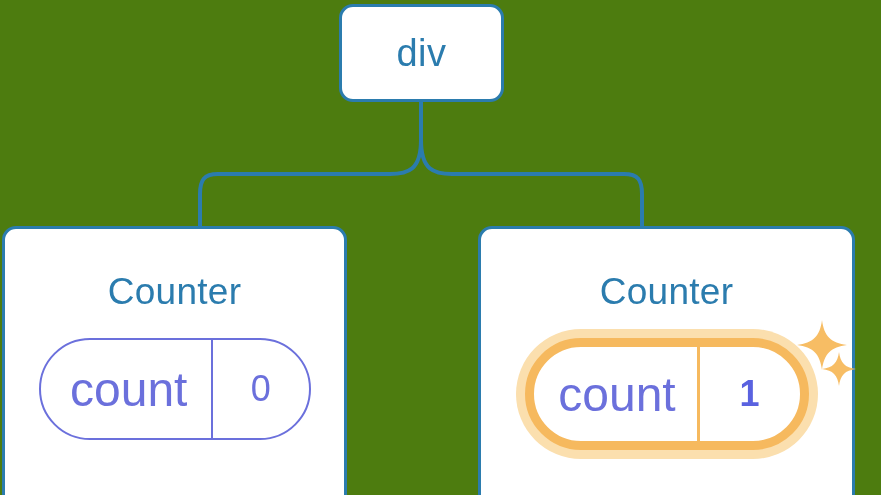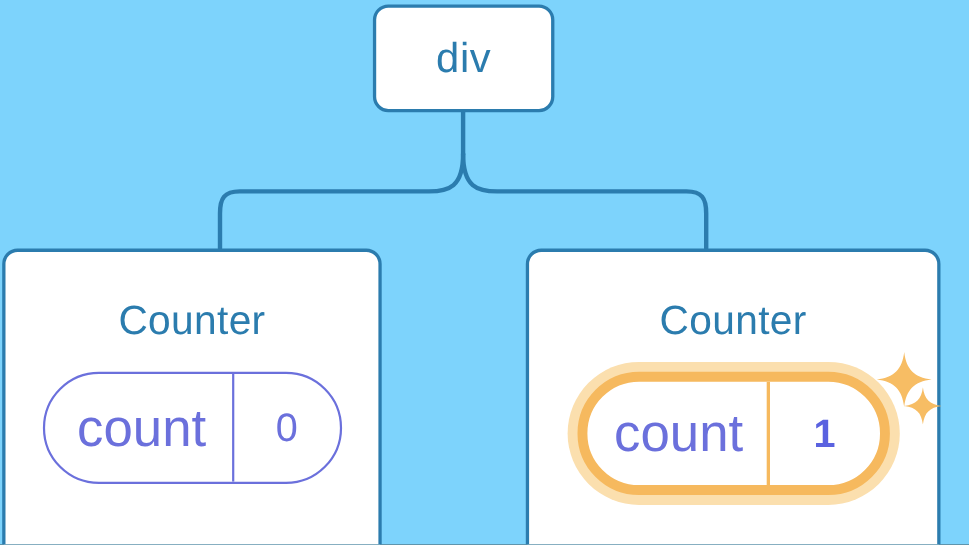--- a/index.html
+++ b/index.html
@@ -4,21 +4,21 @@
 <style>
   html, body {
     margin: 0;
     padding: 0;
     background: #4a6670;
   }
   #stage {
     position: relative;
     width: 881px;
     height: 495px;
-    background: #7dd3fc;
+    background: #4d7c0f;
     overflow: hidden;
     font-family: "Liberation Sans", sans-serif;
   }
 
   
   #connectors {
     position: absolute;
     left: 0;
     top: 0;
     width: 881px;

